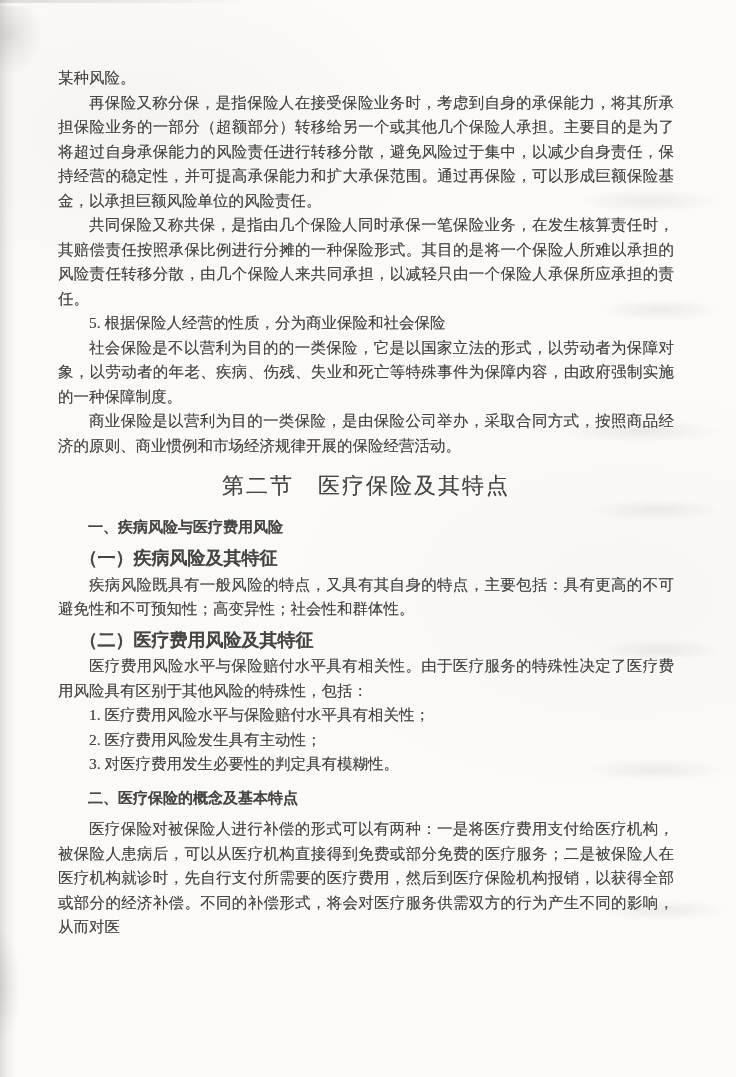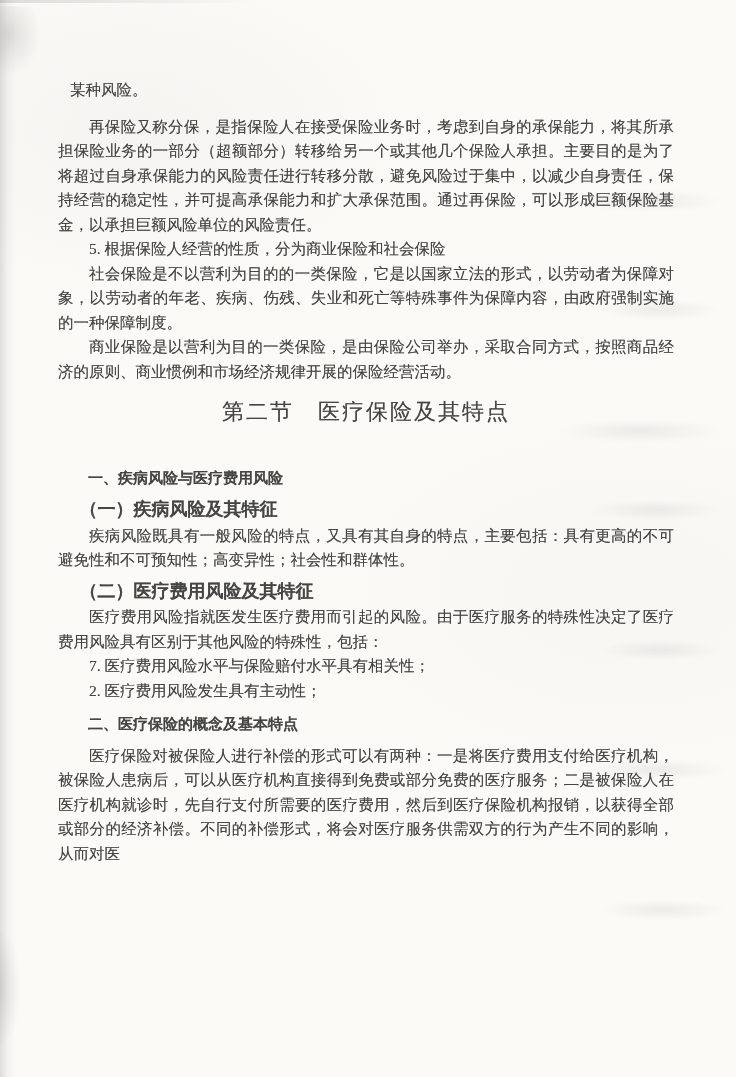--- a/index.html
+++ b/index.html
@@ -37,23 +37,23 @@
     filter:blur(1px);
   }
   
   .content {
     position:absolute; left:58px; top:66px; width:616px;
     font-size:15.5px; line-height:24.5px;
     text-align:justify;
     text-shadow:0 0 0.5px rgba(70,70,70,0.55);
   }
   .p       { margin:0; text-indent:2em; }
-  .p-cont  { margin:12px; text-indent:0; }
+  .p-cont  { margin:0; text-indent:0; }
   .h-sec {
-    margin:16px 0 41px; text-indent:0; text-align:center;
+    margin:16px 0 16px; text-indent:0; text-align:center;
     font-size:22px; font-weight:500; letter-spacing:2px;
     font-family:"Liberation Serif","DejaVu Serif",serif;
   }
   .h1 {
     margin:9px 0 7px; text-indent:2em; font-size:15px; font-weight:700;
     font-family:"Liberation Sans","DejaVu Sans",sans-serif;
   }
   .h2 {
     margin:6px 0 2px; text-indent:1.2em; font-size:18px; font-weight:700;
     font-family:Liberation Serif, serif;
@@ -73,31 +73,33 @@
   <div class="ghost" style="left:600px; top:300px;  width:120px; height:20px;"></div>
   <div class="ghost" style="left:560px; top:420px;  width:160px; height:22px;"></div>
   <div class="ghost" style="left:590px; top:500px;  width:130px; height:20px;"></div>
   <div class="ghost" style="left:600px; top:640px;  width:120px; height:20px;"></div>
   <div class="ghost" style="left:585px; top:760px;  width:140px; height:20px;"></div>
   <div class="ghost" style="left:600px; top:900px;  width:125px; height:20px;"></div>
 
   <div class="content">
     <p class="p-cont">某种风险。</p>
     <p class="p">再保险又称分保，是指保险人在接受保险业务时，考虑到自身的承保能力，将其所承担保险业务的一部分（超额部分）转移给另一个或其他几个保险人承担。主要目的是为了将超过自身承保能力的风险责任进行转移分散，避免风险过于集中，以减少自身责任，保持经营的稳定性，并可提高承保能力和扩大承保范围。通过再保险，可以形成巨额保险基金，以承担巨额风险单位的风险责任。</p>
+    <p class="p">共同保险又称共保，是指由几个保险人同时承保一笔保险业务，在发生核算责任时，其赔偿责任按照承保比例进行分摊的一种保险形式。其目的是将一个保险人所难以承担的风险责任转移分散，由几个保险人来共同承担，以减轻只由一个保险人承保所应承担的责任。</p>
     <p class="p">5. 根据保险人经营的性质，分为商业保险和社会保险</p>
     <p class="p">社会保险是不以营利为目的的一类保险，它是以国家立法的形式，以劳动者为保障对象，以劳动者的年老、疾病、伤残、失业和死亡等特殊事件为保障内容，由政府强制实施的一种保障制度。</p>
     <p class="p">商业保险是以营利为目的一类保险，是由保险公司举办，采取合同方式，按照商品经济的原则、商业惯例和市场经济规律开展的保险经营活动。</p>
 
     <h2 class="h-sec">第二节　医疗保险及其特点</h2>
 
     <h3 class="h1">一、疾病风险与医疗费用风险</h3>
     <h4 class="h2">（一）疾病风险及其特征</h4>
     <p class="p">疾病风险既具有一般风险的特点，又具有其自身的特点，主要包括：具有更高的不可避免性和不可预知性；高变异性；社会性和群体性。</p>
     <h4 class="h2">（二）医疗费用风险及其特征</h4>
-    <p class="p">医疗费用风险指就医发生医疗费用而引起的风险。由于医疗服务的特殊性决定了医疗费用风险具有区别于其他风险的特殊性，包括：</p>
-    <p class="p">7. 医疗费用风险水平与保险赔付水平具有相关性；</p>
+    <p class="p">医疗费用风险水平与保险赔付水平具有相关性。由于医疗服务的特殊性决定了医疗费用风险具有区别于其他风险的特殊性，包括：</p>
+    <p class="p">1. 医疗费用风险水平与保险赔付水平具有相关性；</p>
     <p class="p">2. 医疗费用风险发生具有主动性；</p>
+    <p class="p">3. 对医疗费用发生必要性的判定具有模糊性。</p>
 
     <h3 class="h1">二、医疗保险的概念及基本特点</h3>
     <p class="p">医疗保险对被保险人进行补偿的形式可以有两种：一是将医疗费用支付给医疗机构，被保险人患病后，可以从医疗机构直接得到免费或部分免费的医疗服务；二是被保险人在医疗机构就诊时，先自行支付所需要的医疗费用，然后到医疗保险机构报销，以获得全部或部分的经济补偿。不同的补偿形式，将会对医疗服务供需双方的行为产生不同的影响，从而对医</p>
 
   </div>
 </div>
 
 </body></html>

